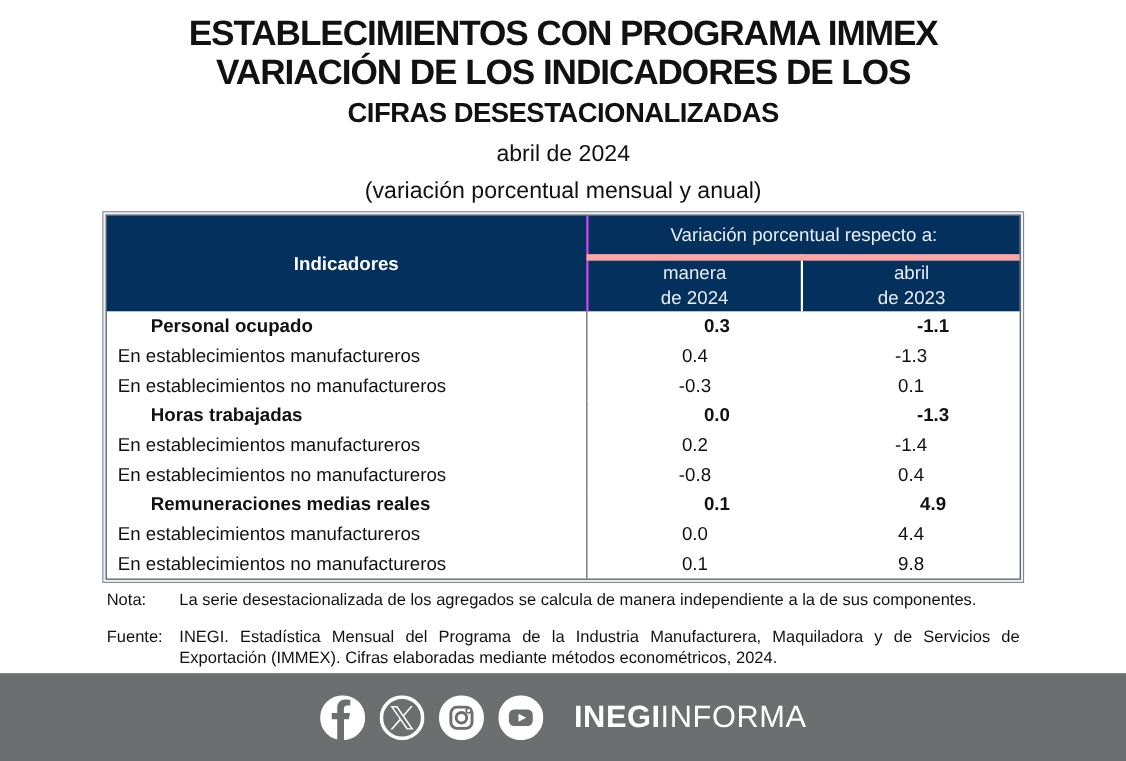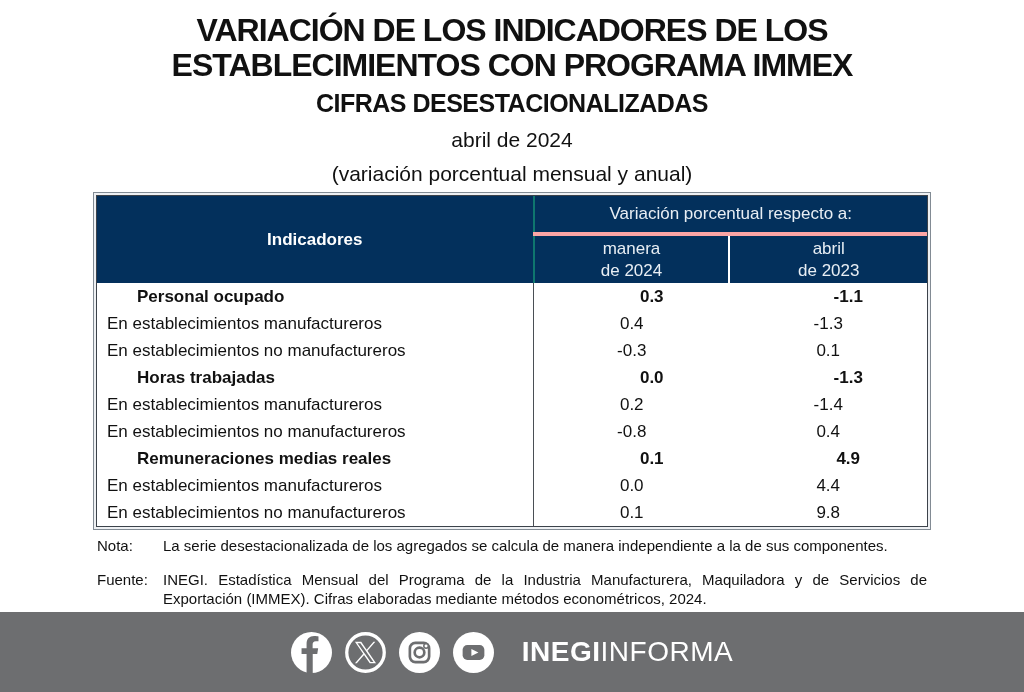--- a/index.html
+++ b/index.html
@@ -20,22 +20,22 @@
   .t-period{font-size:21px;margin-top:10px;color:#111;}
   .t-note{font-size:21px;margin-top:10px;color:#111;}
   
   .table-outer{
     width:838px;margin:6px auto 0;
     border:1px solid #828b94;background:#eef0f3;padding:2px;
   }
   .table-inner{border:1px solid #3c424a;background:#fff;}
   table{width:100%;border-collapse:collapse;table-layout:fixed;}
   thead th{background:var(--navy);font-weight:normal;padding:0;}
-  th.h-ind{font-size:17px;font-weight:bold;color:#ffffff;border-right:2px solid #0f766e;}
-  th.h-group{font-size:17px;color:#e8eef4;height:38px;border-bottom:4px solid #fca5a5;}
+  th.h-ind{font-size:17px;font-weight:bold;color:#ffffff;border-right:2px solid #d946ef;}
+  th.h-group{font-size:17px;color:#e8eef4;height:38px;border-bottom:6px solid #fca5a5;}
   th.h-m{font-size:17px;color:#e8eef4;height:49px;line-height:1.3;border-right:2px solid #fff;}
   th.h-a{font-size:17px;color:#e8eef4;height:49px;line-height:1.3;}
   tbody td{font-size:17px;height:27px;padding:0;color:#111;}
   tbody td.lab{padding-left:10px;text-align:left;border-right:1px solid #4a4f55;}
   tbody td.v{text-align:center;}
   tbody tr.bold td{font-weight:bold;padding-left:40px;}
   
   .notes{width:830px;margin:7px auto 0;}
   .note-row{display:flex;font-size:15px;line-height:1.25;margin-bottom:15px;color:#111;}
   .note-label{width:66px;flex:none;}
@@ -50,22 +50,22 @@
   .soc{display:block;cursor:pointer;}
   .brand{color:#fff;font-size:28px;letter-spacing:0.5px;margin-left:28px;white-space:nowrap;}
   .brand .b{font-weight:bold;}
   .brand .r{font-weight:normal;}
 </style>
 </head>
 <body>
 
 <div class="titles">
   <div class="t-main">
+    <div>ESTABLECIMIENTOS CON PROGRAMA IMMEX</div>
     <div>VARIACIÓN DE LOS INDICADORES DE LOS</div>
-    <div>ESTABLECIMIENTOS CON PROGRAMA IMMEX</div>
   </div>
   <div class="t-sub">CIFRAS DESESTACIONALIZADAS</div>
   <div class="t-period">abril de 2024</div>
   <div class="t-note">(variación porcentual mensual y anual)</div>
 </div>
 
 <div class="table-outer">
   <div class="table-inner">
     <table>
       <colgroup>

